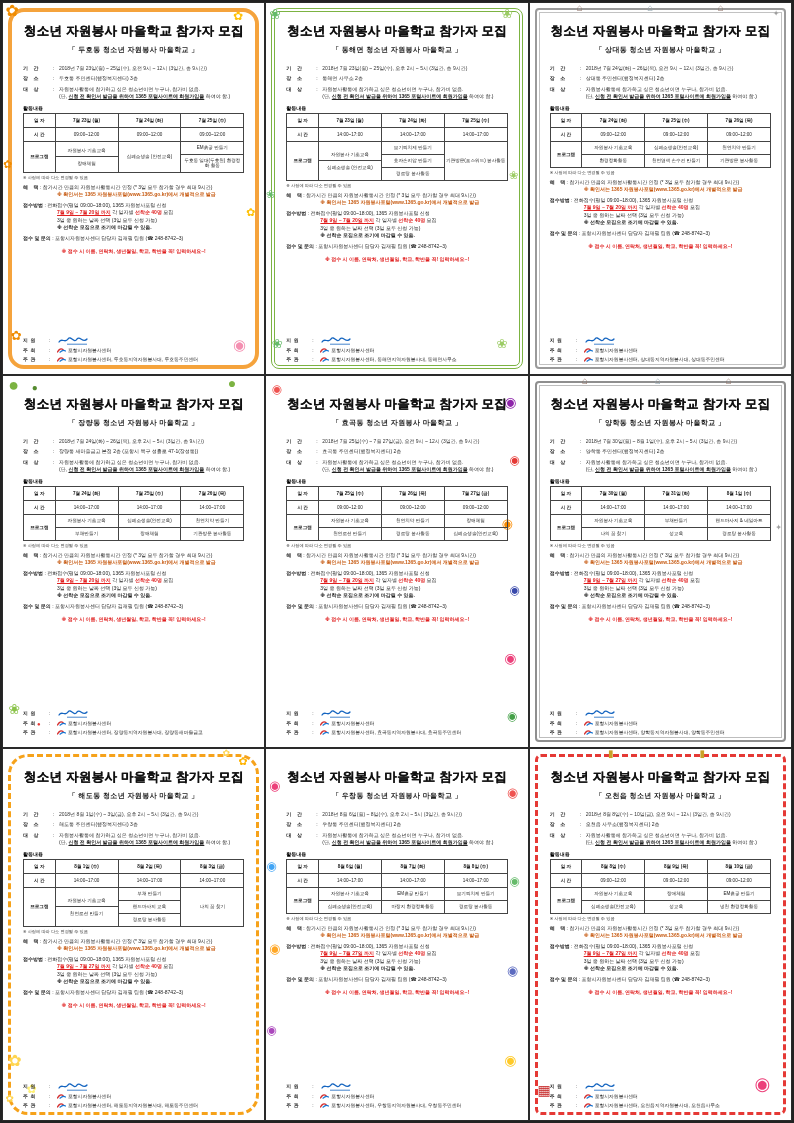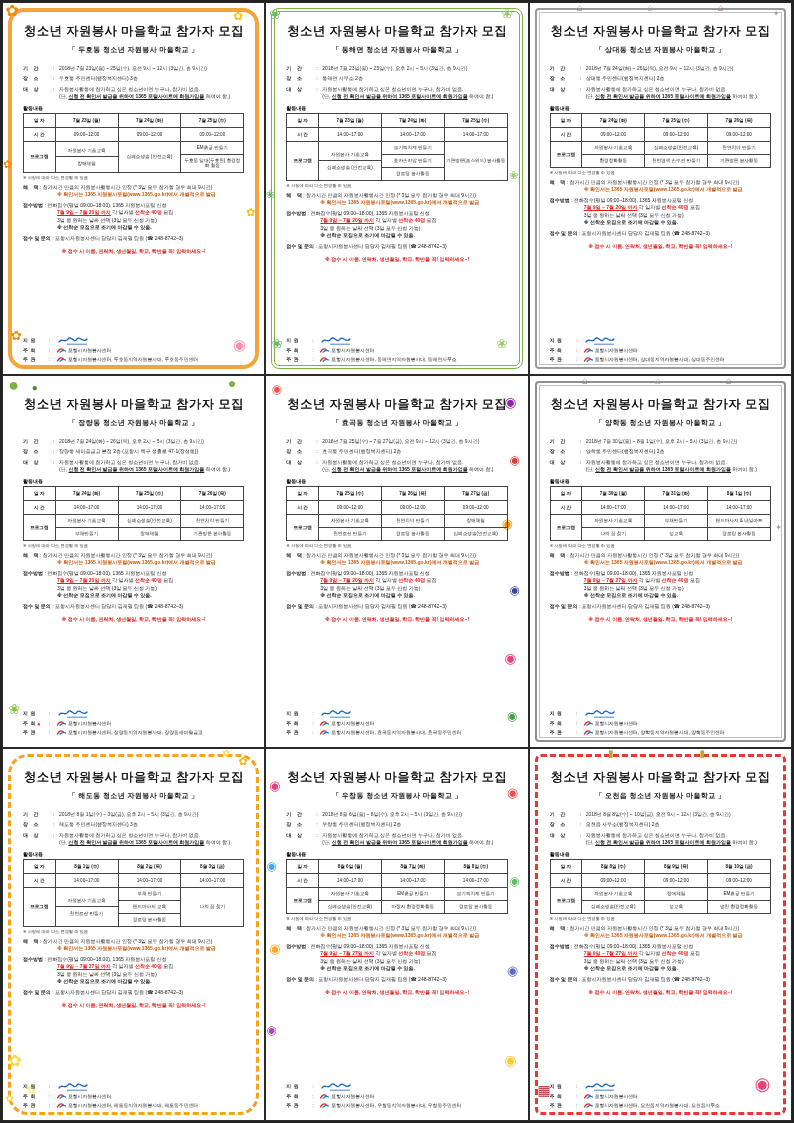--- a/index.html
+++ b/index.html
@@ -13,21 +13,21 @@
   .t3 .frame{border:2px solid #9a9a9a;border-radius:4px;box-shadow:inset 0 0 0 2px #fff,inset 0 0 0 3px #c2c2c2;}
   .t4 .frame{border:none;}
   .t5 .frame{border:none;}
   .t6 .frame{border:2px solid #8f8f8f;border-radius:4px;box-shadow:inset 0 0 0 2px #fff,inset 0 0 0 3px #bdbdbd;}
   .t7 .frame{border:3px dashed #f6a21a;border-radius:20px;}
   .t8 .frame{border:none;}
   .t9 .frame{border:3px dashed #e53935;border-radius:6px;}
   .deco-layer{position:absolute;inset:0;z-index:1;pointer-events:none;}
   .deco{position:absolute;line-height:1;}
   .content{position:relative;z-index:2;height:100%;box-sizing:border-box;padding:14px 20px 8px;display:flex;flex-direction:column;}
-  .title{font-size:12.5px;font-weight:400;letter-spacing:.3px;text-align:center;color:#111;
+  .title{font-size:12.5px;font-weight:700;letter-spacing:.3px;text-align:center;color:#111;
          text-shadow:.4px 0 #111;margin-top:6px;white-space:nowrap;}
   .subtitle{font-size:7px;font-weight:bold;text-align:center;color:#222;margin-top:5px;letter-spacing:.4px;}
   .info{margin-top:7px;font-size:5px;color:#222;}
   .line{display:flex;margin-top:3.2px;line-height:1.4;}
   .lab{width:30px;flex-shrink:0;font-weight:bold;white-space:pre;}
   .colon{width:6px;flex-shrink:0;}
   .val{flex:1;}
   .val .u{font-weight:bold;text-decoration:underline;}
   .period-val{color:#333;}
   .act-head{font-size:5px;font-weight:bold;margin-top:5px;}

